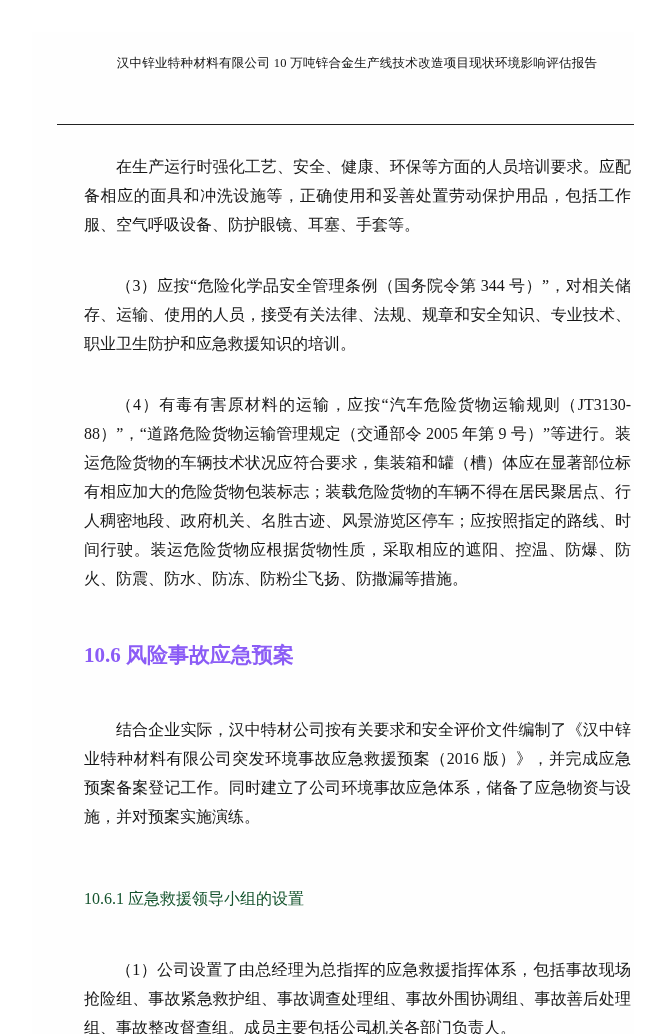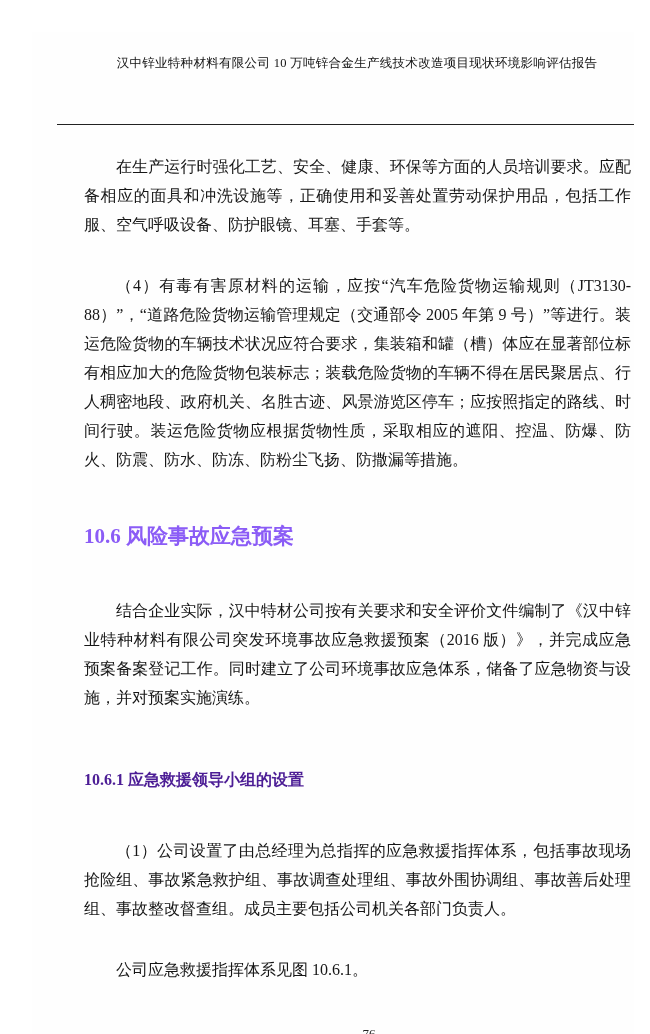--- a/index.html
+++ b/index.html
@@ -39,22 +39,22 @@
   h1.sec-heading {
     font-size: 21px;
     font-weight: bold;
     color: #8b5cf6;
     margin-top: 17px;
     margin-bottom: 15px;
     line-height: 26px;
   }
   h2.subsec-heading {
     font-size: 16px;
-    font-weight: bold;
-    color: #4c1d95;
+    font-weight: normal;
+    color: #14532d;
     margin-top: 24px;
     margin-bottom: 12px;
     line-height: 24px;
   }
   .page-number {
     position: absolute;
     bottom: 8px;
     left: 12px;
     width: 100%;
     text-align: center;
@@ -67,20 +67,21 @@
 
 <div class="page">
 
   <div class="header">汉中锌业特种材料有限公司 10 万吨锌合金生产线技术改造项目现状环境影响评估报告</div>
   <div class="header-rule"></div>
 
   <div class="body">
 
     <p class="para">在生产运行时强化工艺、安全、健康、环保等方面的人员培训要求。应配备相应的面具和冲洗设施等，正确使用和妥善处置劳动保护用品，包括工作服、空气呼吸设备、防护眼镜、耳塞、手套等。</p>
 
+    <p class="para">（3）应按“危险化学品安全管理条例（国务院令第 344 号）”，对相关储存、运输、使用的人员，接受有关法律、法规、规章和安全知识、专业技术、职业卫生防护和应急救援知识的培训。</p>
 
     <p class="para">（4）有毒有害原材料的运输，应按“汽车危险货物运输规则（JT3130-88）”，“道路危险货物运输管理规定（交通部令 2005 年第 9 号）”等进行。装运危险货物的车辆技术状况应符合要求，集装箱和罐（槽）体应在显著部位标有相应加大的危险货物包装标志；装载危险货物的车辆不得在居民聚居点、行人稠密地段、政府机关、名胜古迹、风景游览区停车；应按照指定的路线、时间行驶。装运危险货物应根据货物性质，采取相应的遮阳、控温、防爆、防火、防震、防水、防冻、防粉尘飞扬、防撒漏等措施。</p>
 
 
 
     <h1 class="sec-heading">10.6 风险事故应急预案</h1>
 
     <p class="para">结合企业实际，汉中特材公司按有关要求和安全评价文件编制了《汉中锌业特种材料有限公司突发环境事故应急救援预案（2016 版）》，并完成应急预案备案登记工作。同时建立了公司环境事故应急体系，储备了应急物资与设施，并对预案实施演练。</p>
 
     <h2 class="subsec-heading">10.6.1 应急救援领导小组的设置</h2>

